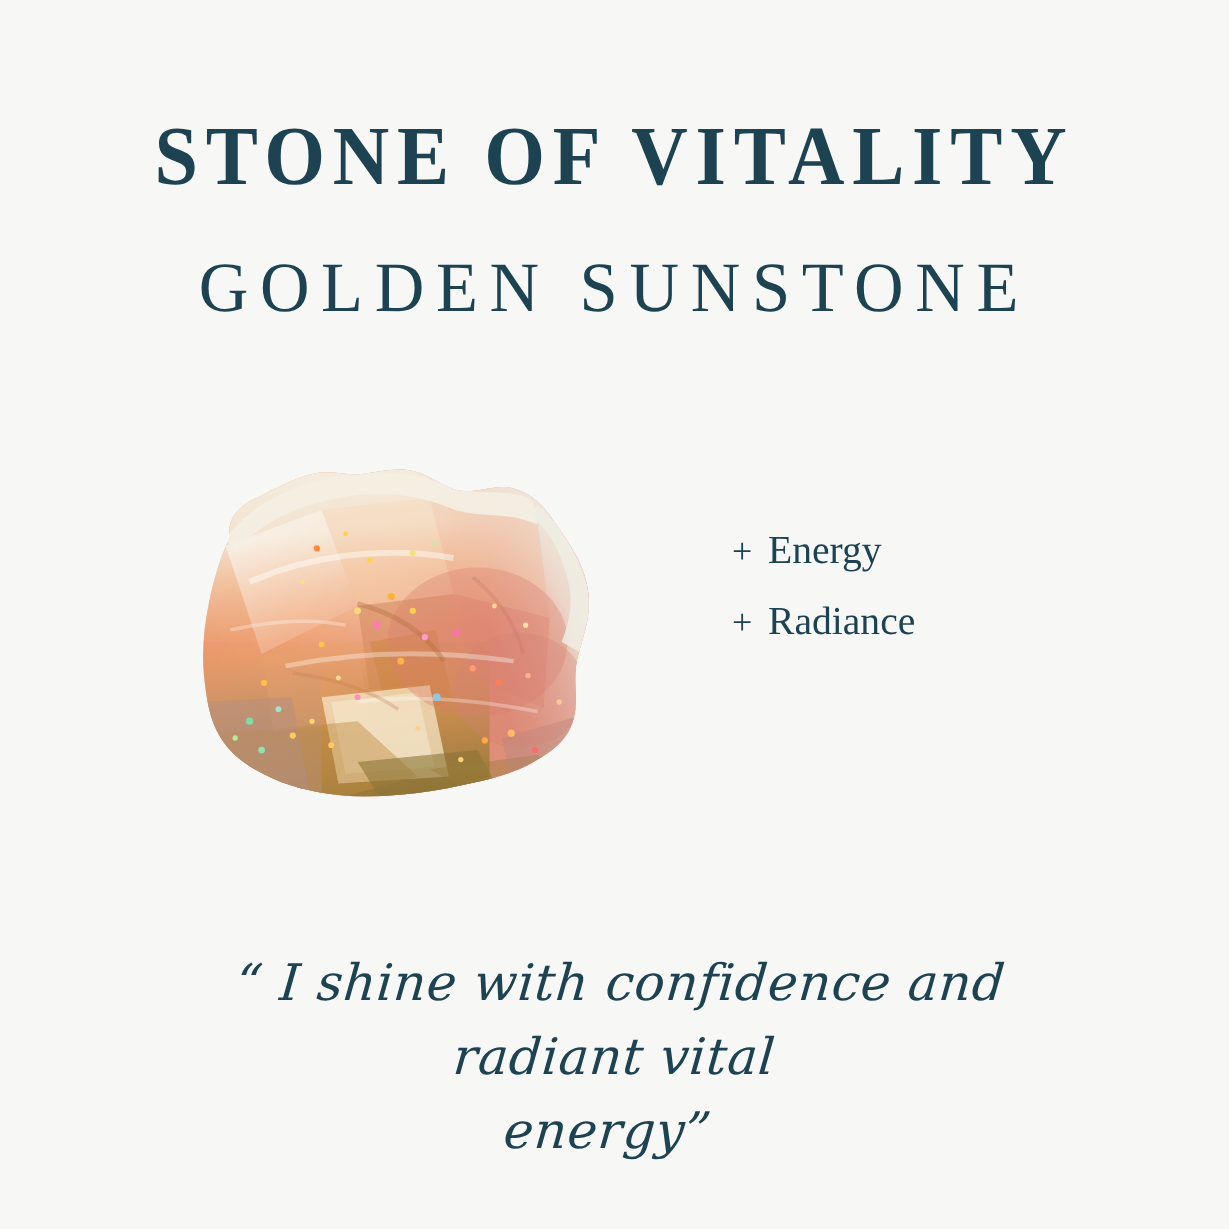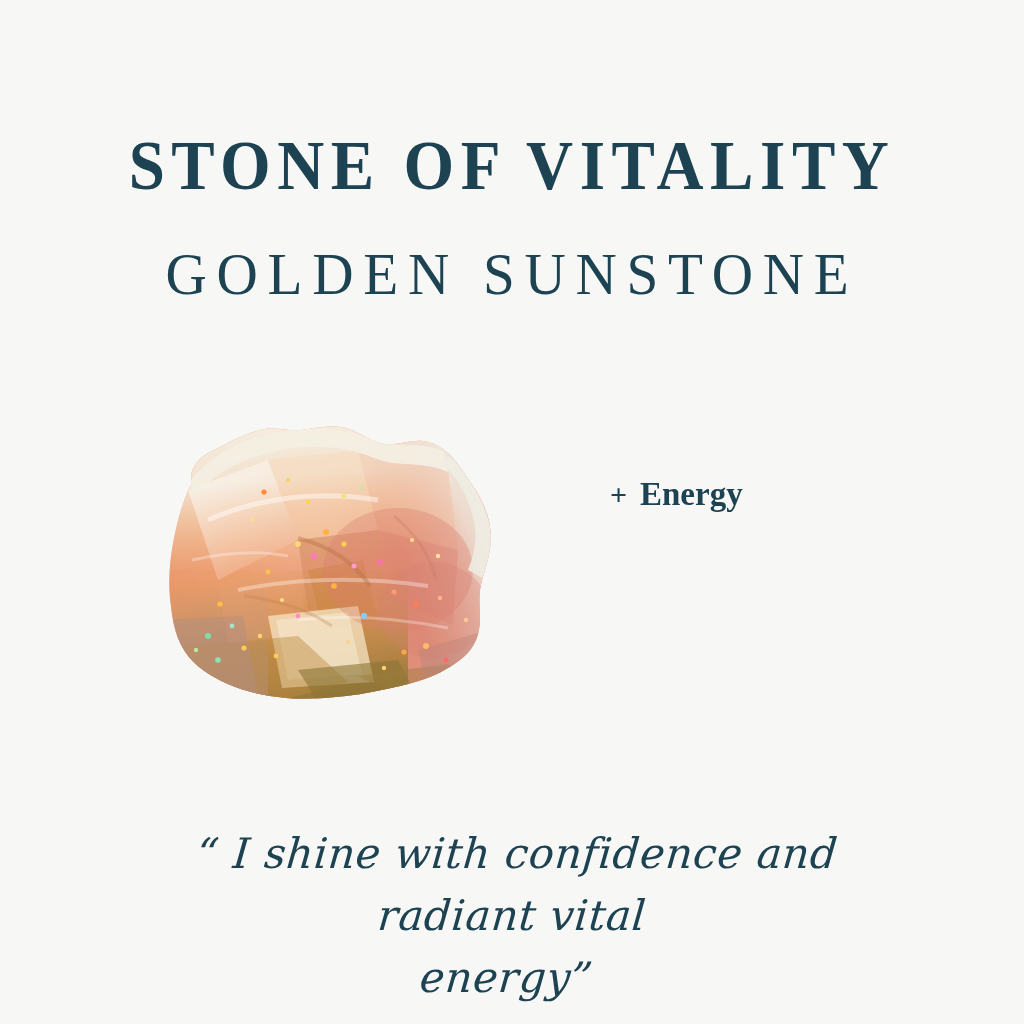--- a/index.html
+++ b/index.html
@@ -12,21 +12,20 @@
     background: #f7f7f6;
     font-family: "Liberation Serif", serif;
     overflow: hidden;
   }
 
   .poster {
     position: relative;
     width: 1024px;
     height: 784px;
     background: #f7f7f6;
-    margin-top: 35px;
   }
 
   
   .heading-block {
     position: absolute;
     top: 96px;
     left: 0;
     width: 1024px;
     text-align: center;
   }
@@ -80,21 +79,20 @@
     left: 610px;
     top: 430px;
     width: 360px;
   }
   .benefit-row {
     font-family: "Liberation Serif", "DejaVu Serif", serif;
     font-size: 33px;
     line-height: 58px;
     color: #1d4352;
     white-space: nowrap;
-    font-weight: bold;
   }
   .benefit-plus {
     display: inline-block;
     width: 30px;
     font-size: 30px;
   }
 
   
   .quote {
     position: absolute;
@@ -270,20 +268,23 @@
           <circle cx="200" cy="222" r="2.0" fill="#ffcf86"></circle>
         </g>
       </g>
     </svg>
   </div>
 
   <div class="benefits">
     <div class="benefit-row">
       <span class="benefit-plus">+</span><span>Energy</span>
     </div>
+    <div class="benefit-row">
+      <span class="benefit-plus">+</span><span>Radiance</span>
+    </div>
   </div>
 
   <div class="quote">
     <span class="quote-line">“ I shine with confidence and radiant vital</span>
     <span class="quote-line">energy”</span>
   </div>
 
 </div>
 
 </body></html>

